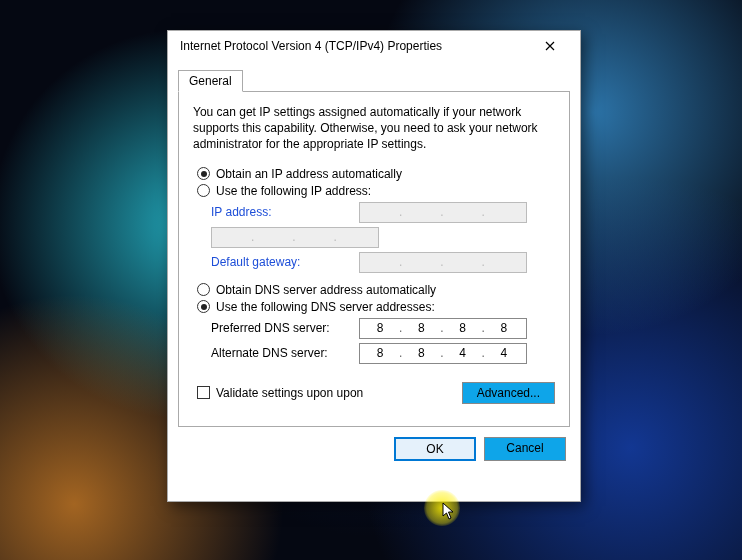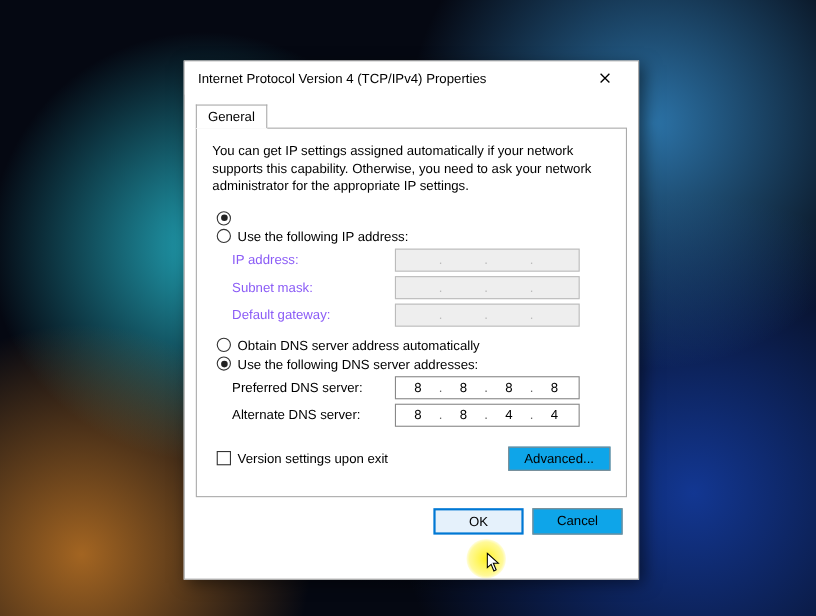--- a/index.html
+++ b/index.html
@@ -16,21 +16,21 @@
   background:
     radial-gradient(circle at 10% 90%, rgba(230,140,40,0.7) 0%, transparent 25%),
     radial-gradient(circle at 25% 40%, rgba(40,200,220,0.8) 0%, transparent 30%),
     radial-gradient(circle at 80% 20%, rgba(60,160,230,0.7) 0%, transparent 30%),
     radial-gradient(circle at 85% 80%, rgba(20,60,160,0.9) 0%, transparent 35%),
     radial-gradient(circle at 50% 60%, rgba(10,30,80,0.6) 0%, transparent 40%),
     #050812;
 }
 .dialog {
   position: absolute;
-  left: 167px; top: 55px;
+  left: 167px; top: 30px;
   width: 414px; height: 472px;
   background: #fff;
   border: 1px solid #aaa;
   box-shadow: 4px 4px 14px rgba(0,0,0,0.5);
 }
 .titlebar {
   height: 30px;
   display: flex; align-items: center;
   padding: 0 10px 0 12px;
   background: #fff;
@@ -85,21 +85,21 @@
   z-index: -1;
   border-radius: 2px;
 }
 .field-grid {
   margin: 4px 0 10px 18px;
 }
 .field-row {
   display: flex; align-items: center; margin: 4px 0;
 }
 .field-label { width: 148px; font-size: 12px; }
-.field-label.disabled { color: #8b5cf6; }
+.field-label.disabled { color: #1d4ed8; }
 .ip-input {
   width: 168px; height: 21px;
   border: 1px solid #888;
   display: flex; align-items: center; justify-content: space-around;
   font-family: inherit; font-size: 12px;
   letter-spacing: 2px;
   padding: 0 6px;
 }
 .ip-input.disabled { background: #eee; color: #aaa; border-color: #bbb; }
 .ip-input .dot { color: #666; }
@@ -158,41 +158,41 @@
     <div class="tabs">
       <div class="tab active">General</div>
     </div>
   </div>
 
   <div class="content-frame">
     <p class="intro">You can get IP settings assigned automatically if your network supports this capability. Otherwise, you need to ask your network administrator for the appropriate IP settings.</p>
 
     <div class="radio-row">
       <span class="radio checked"></span>
+      <span>Obtain an IP address automatically</span>
     </div>
     <div class="radio-row">
       <span class="radio"></span>
       <span>Use the following IP address:</span>
     </div>
 
     <div class="field-grid">
       <div class="field-row">
         <span class="field-label disabled">IP address:</span>
         <div class="ip-input disabled">
           <span class="octet"></span>
             <span class="dot">.</span>
             <span class="octet"></span>
             <span class="dot">.</span>
             <span class="octet"></span>
             <span class="dot">.</span>
             <span class="octet"></span>
         </div>
       </div>
       <div class="field-row">
-        <span class="field-label disabled">Subnet mask:</span>
         <div class="ip-input disabled">
           <span class="octet"></span>
             <span class="dot">.</span>
             <span class="octet"></span>
             <span class="dot">.</span>
             <span class="octet"></span>
             <span class="dot">.</span>
             <span class="octet"></span>
         </div>
       </div>
@@ -243,21 +243,21 @@
           <span class="octet">4</span>
             <span class="dot">.</span>
           <span class="octet">4</span>
         </div>
       </div>
     </div>
 
     <div class="bottom-row">
       <div class="check-row">
         <span class="checkbox"></span>
-        <span>Version settings upon exit</span>
+        <span>Validate settings upon upon</span>
       </div>
       <div class="adv-btn">Advanced...</div>
     </div>
   </div>
 
   <div class="btnbar">
     <div class="btn primary">OK</div>
     <div class="btn">Cancel</div>
   </div>
 </div>

